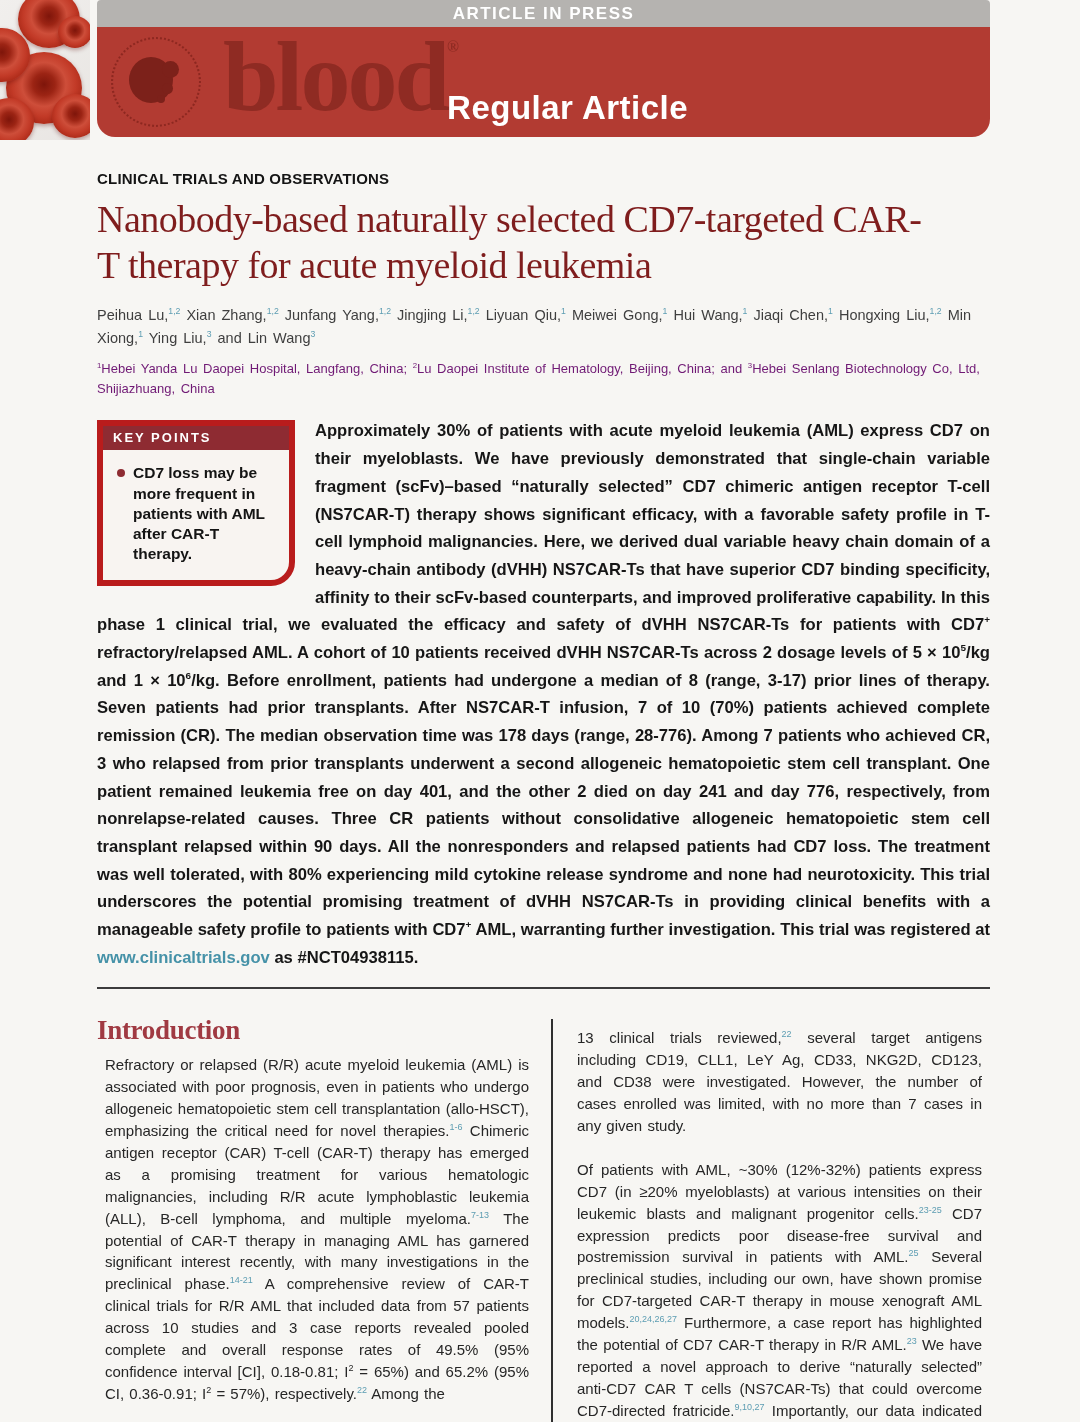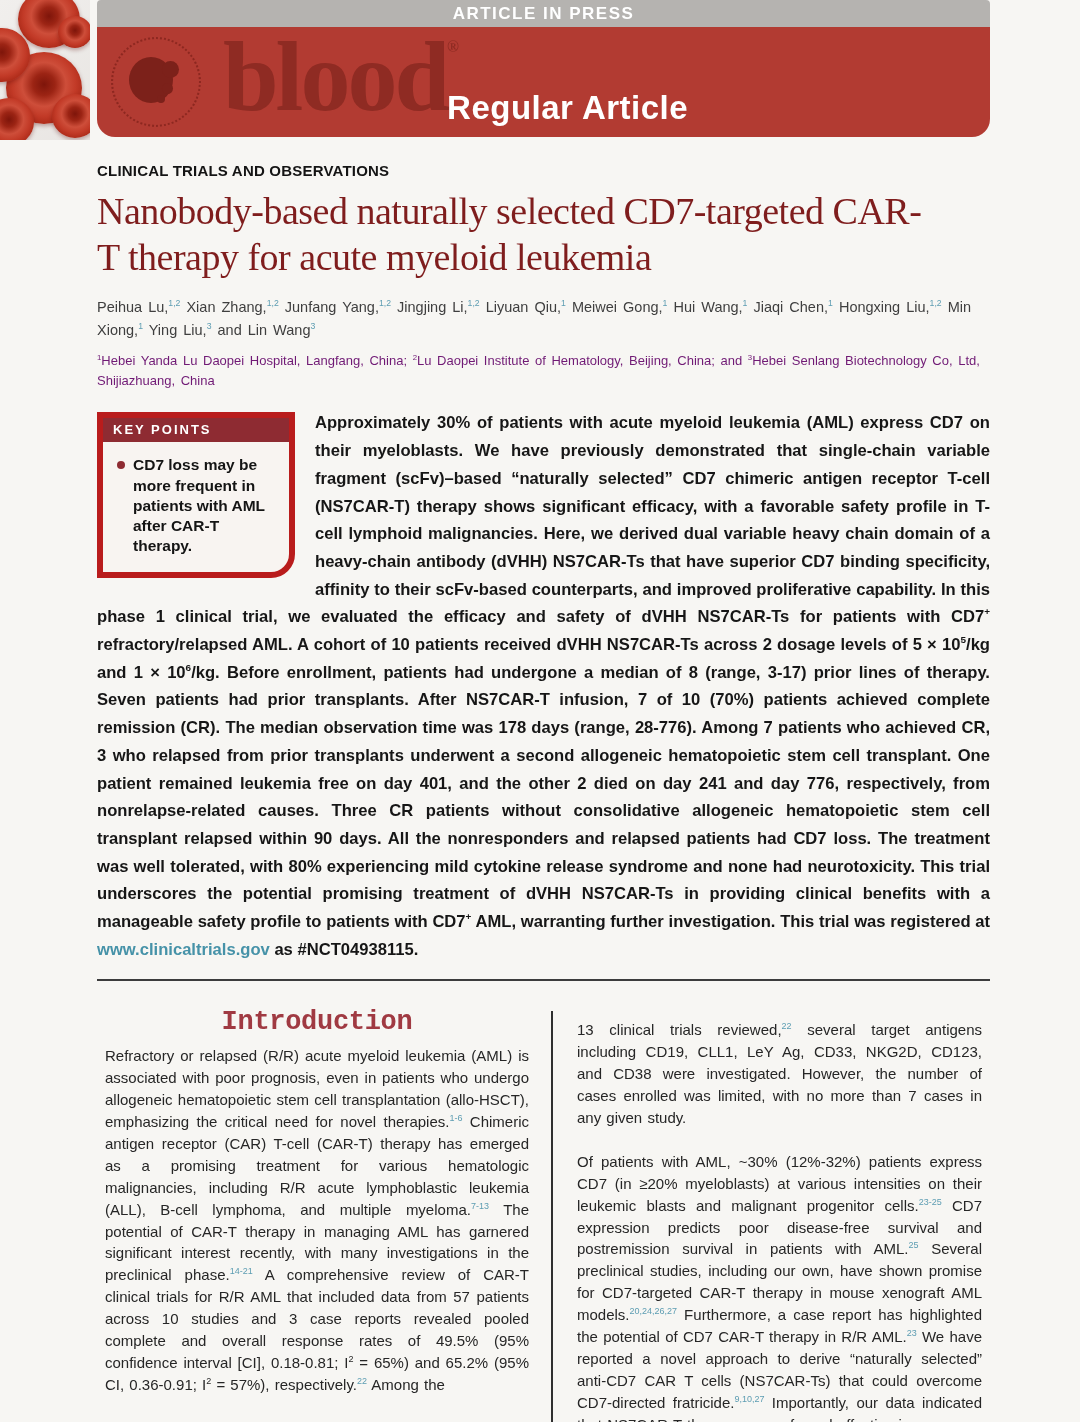--- a/index.html
+++ b/index.html
@@ -60,21 +60,21 @@
   .wordmark sup { font-size: 16px; letter-spacing: 0; vertical-align: 58px; }
   .banner-label {
     position: absolute; left: 50%; transform: translateX(-40%); bottom: 10px;
     color: #ffffff; font-size: 33px; font-weight: bold; letter-spacing: .5px;
   }
 
   
   main { margin: 0 90px 0 97px; flex: 1; display: flex; flex-direction: column; }
 
   .section-label {
-    margin-top: 24px; font-size: 15px; font-weight: bold; color: #141414;
+    margin-top: 32px; font-size: 15px; font-weight: bold; color: #141414;
     letter-spacing: .2px;
   }
   .title {
     margin: 10px 0 0; max-width: 830px;
     font-family: "Liberation Serif", "DejaVu Serif", serif; font-weight: normal;
     font-size: 38px; line-height: 1.2; color: #7f1d1d; letter-spacing: -.5px;
   }
   .authors { margin: 16px 0 0; font-size: 14.5px; color: #3f3f3f; line-height: 1.55; word-spacing: 2px; }
   .affiliations { margin: 10px 0 0; font-size: 13px; color: #701a75; line-height: 1.55; word-spacing: 2px; }
 
@@ -105,22 +105,22 @@
   }
 
   .rule { clear: both; border: none; border-top: 2px solid #3c3c3c; margin: 16px 0 26px; }
 
   
   .columns { display: flex; align-items: stretch; }
   .col-left  { width: 440px; }
   .col-rule  { width: 2px; background: #2f2f2f; margin: 4px 16px 4px 14px; }
   .col-right { flex: 1; padding-top: 4px; }
   .intro-heading {
-    margin: 0 0 8px; font-family: Liberation Mono, monospace;
-    font-size: 27px; font-weight: bold; color: #a03a42; letter-spacing: -.3px; text-align: center;
+    margin: 0 0 8px; font-family: Liberation Serif, serif;
+    font-size: 27px; font-weight: bold; color: #a03a42; letter-spacing: -.3px;
   }
   .body-par {
     margin: 8px; font-size: 15px; line-height: 1.46; text-align: justify;
     color: #262626; word-spacing: 1px;
   }
   .col-right .body-par + .body-par { margin-top: 22px; }
 
   
   sup { font-size: 60%; vertical-align: super; line-height: 0; }
   .ref  { color: #5d9db2; }

